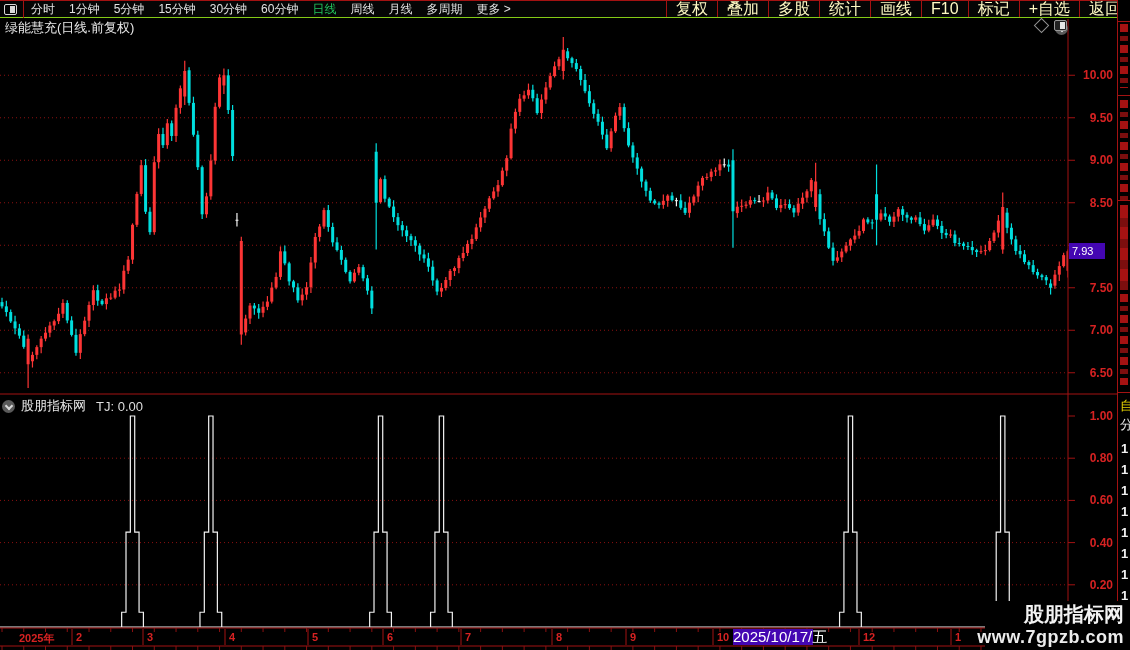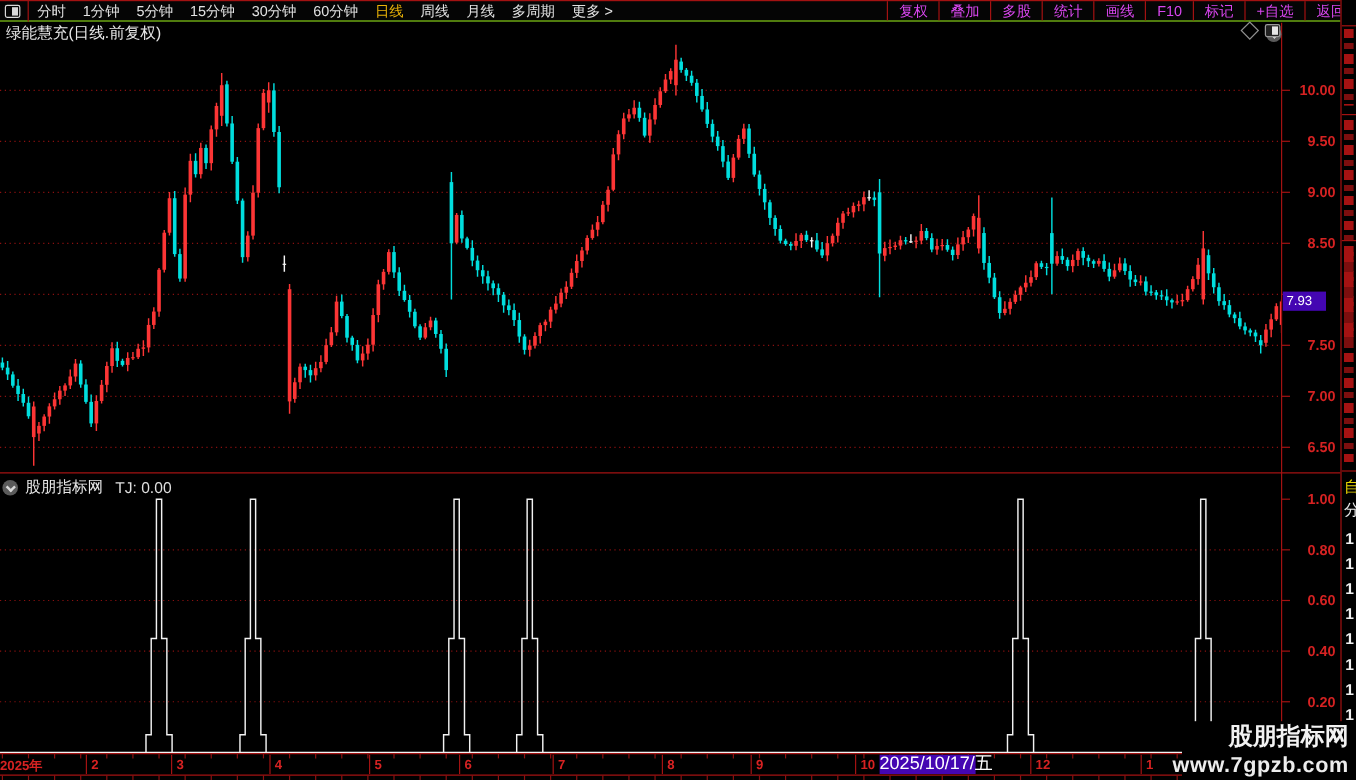--- a/index.html
+++ b/index.html
@@ -8,42 +8,42 @@
   
   .toolbar{position:absolute;left:0;top:0;width:1130px;height:18px;background:#050505;
            border-top:1px solid #a31212;border-bottom:1px solid #84cc16;box-sizing:border-box;
            display:flex;align-items:center;}
   .tb-left{display:flex;align-items:center;height:100%;}
   .pane-icon{width:13px;height:11px;border:1px solid #d9d9d9;border-radius:2px;margin:0 6px 0 4px;
              position:relative;box-sizing:border-box;}
   .pane-icon::after{content:"";position:absolute;right:1px;top:1px;bottom:1px;width:5px;background:#d9d9d9;}
   .tb-sep{width:1px;height:18px;background:#a31212;}
   .tb-item{color:#e2e2e2;font-size:12px;padding:0 7px;cursor:default;white-space:nowrap;}
-  .tb-item.active{color:#eab308;}
+  .tb-item.active{color:#22c55e;}
   .tb-right{margin-left:auto;display:flex;align-items:stretch;height:100%;}
-  .tb-btn{color:#d946ef;font-size:12px;display:flex;align-items:center;padding:0 9px;
+  .tb-btn{color:#fef9c3;font-size:16px;display:flex;align-items:center;padding:0 9px;
           border-left:1px solid #a31212;white-space:nowrap;}
   
   .title-row{position:absolute;left:0;top:19px;width:1068px;height:18px;display:flex;align-items:center;justify-content:space-between;}
   .stock-title{color:#e8e8e8;font-size:13px;margin-left:5px;}
   .chev{width:13px;height:13px;border-radius:50%;background:#5a5a5a;position:relative;margin-left:7px;flex:0 0 auto;}
   .chev::after{content:"";position:absolute;left:3.5px;top:3px;width:4px;height:4px;
                border:solid #d8d8d8;border-width:0 2px 2px 0;transform:rotate(45deg);}
   .title-icons{position:absolute;top:20px;left:1036px;display:flex;align-items:center;gap:7px;}
   .diamond{width:9px;height:9px;border:1px solid #909090;transform:rotate(45deg);}
   .pane-icon2{width:13px;height:11px;border:1px solid #9a9a9a;border-radius:2px;position:relative;box-sizing:border-box;background:#222;}
   .pane-icon2::after{content:"";position:absolute;right:1px;top:1px;bottom:1px;width:5px;background:#e6e6e6;}
   
   .ind-header{position:absolute;left:2px;top:397px;display:flex;align-items:center;z-index:5;}
   .ind-title{color:#e8e8e8;font-size:13px;margin-left:6px;}
   .ind-value{color:#dedede;font-size:13px;margin-left:10px;}
   
   .price-box{position:absolute;left:1069px;top:243px;width:33px;height:16px;background:#4406b2;
              color:#fff;font-size:11px;line-height:16px;padding-left:3px;z-index:4;}
-  .year-label{position:absolute;left:0;top:631px;color:#d62222;font-size:11px;font-weight:bold;z-index:3;}
+  .year-label{position:absolute;left:19px;top:631px;color:#d62222;font-size:11px;font-weight:bold;z-index:3;}
   .date-box{position:absolute;left:733px;top:629px;width:80px;height:16px;background:#4406b2;color:#fff;
             font-size:15px;line-height:16px;text-align:center;z-index:4;white-space:nowrap;}
   
   .right-strip{position:absolute;left:1117px;top:0;width:13px;height:650px;background:#000;
                border-left:1px solid #a31212;box-sizing:border-box;overflow:hidden;z-index:2;}
   .strip-frag{position:absolute;left:2px;width:8px;
               background:repeating-linear-gradient(180deg,#a51212 0 8px,transparent 8px 12px,#7c0e0e 12px 17px,transparent 17px 21px);}
   .strip-hr{position:absolute;left:0;width:13px;height:1px;background:#a31212;}
   .strip-glyph{position:absolute;left:2px;font-size:13px;line-height:13px;}
   .strip-one{position:absolute;left:3px;color:#f0f0f0;font-size:13px;font-weight:bold;line-height:13px;}

